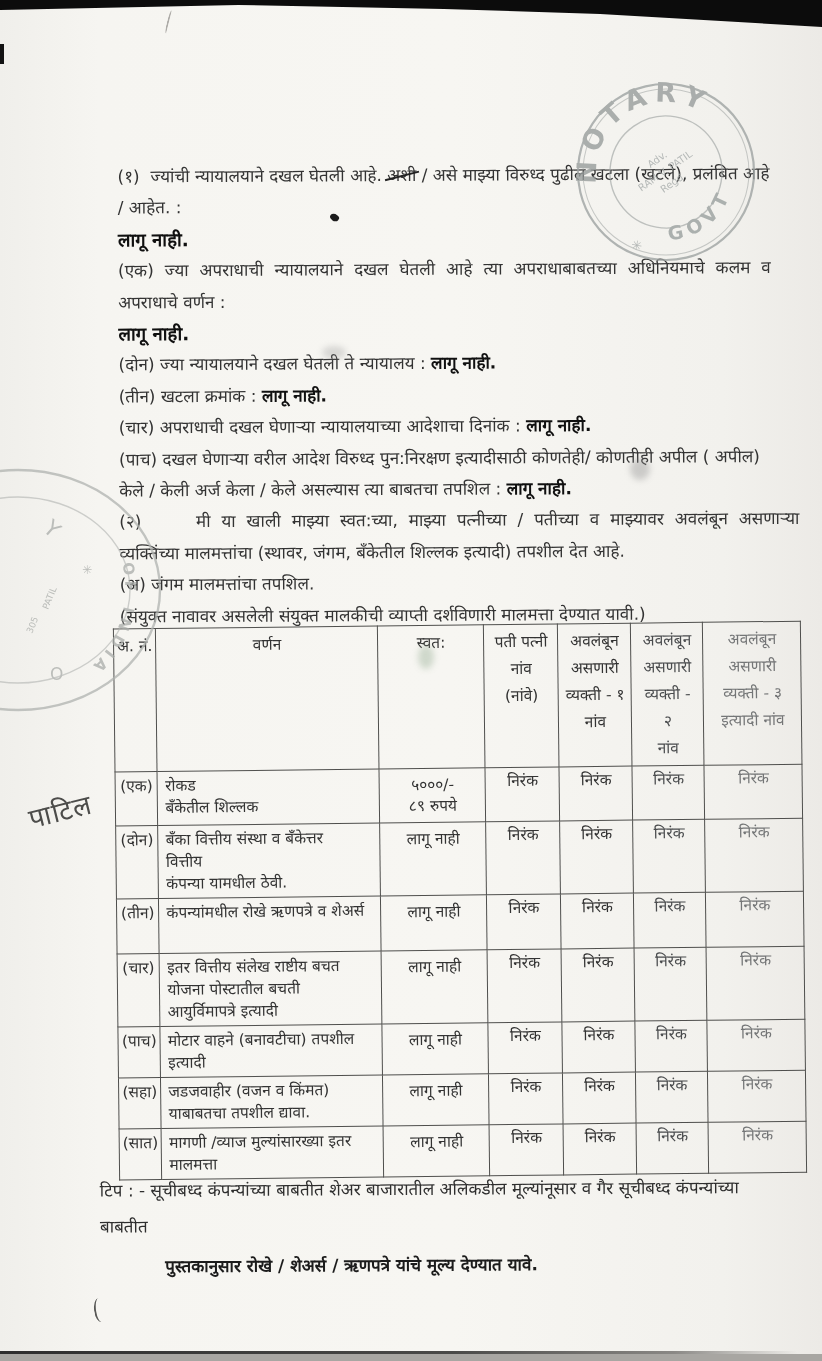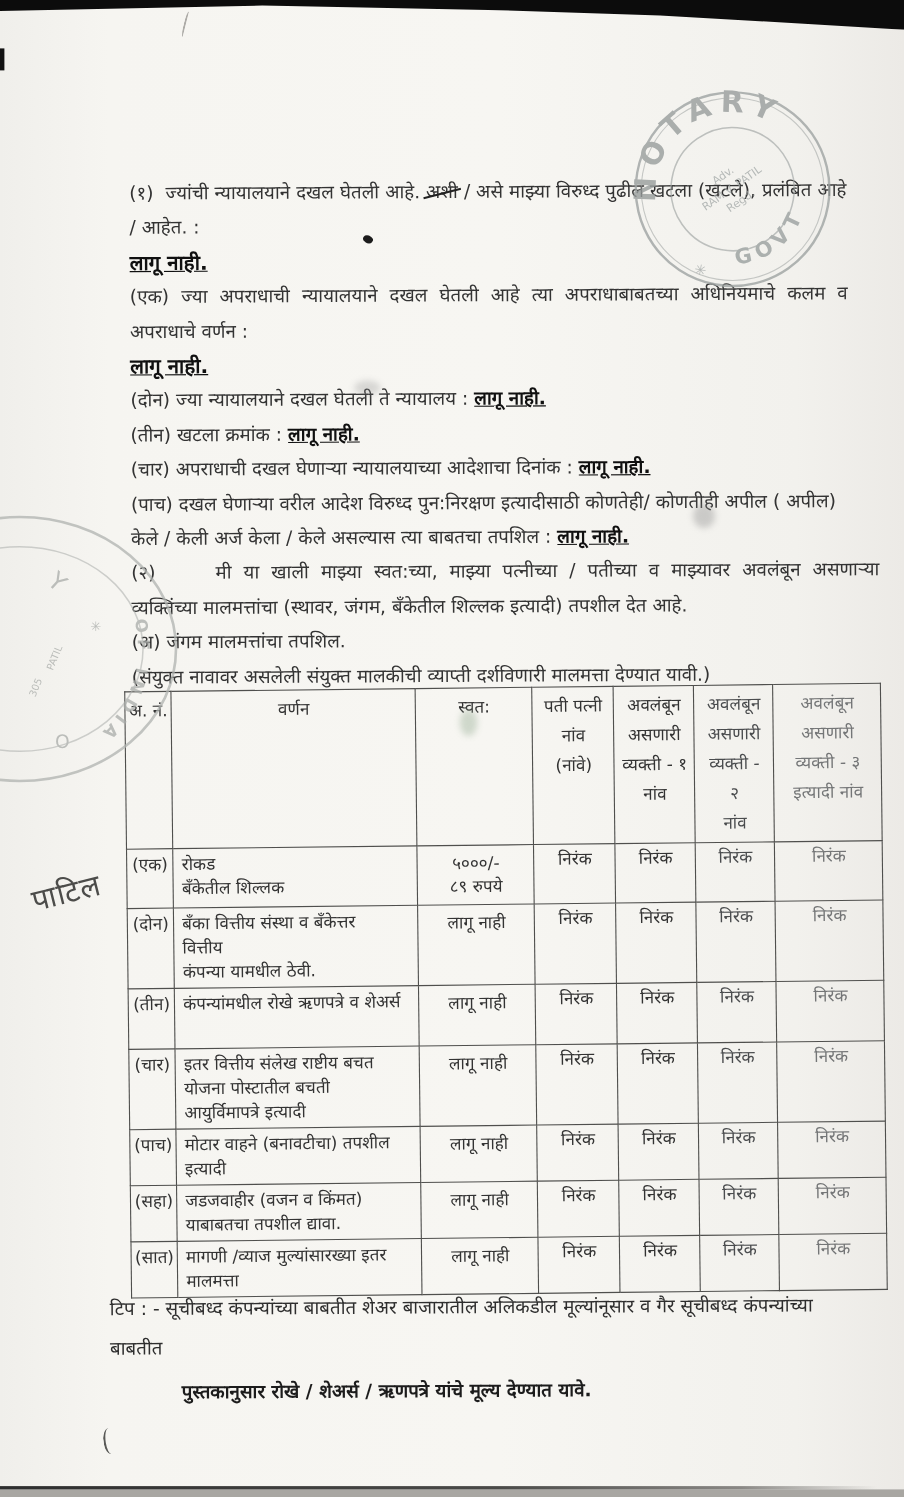--- a/index.html
+++ b/index.html
@@ -25,21 +25,21 @@
             border-radius:50%;filter:blur(3px);opacity:.45;z-index:3;}
   .smudge2{position:absolute;left:322px;top:346px;width:24px;height:13px;background:#8d8d8d;
             border-radius:50%;filter:blur(3px);opacity:.3;z-index:3;}
   .smudge3{position:absolute;left:630px;top:458px;width:20px;height:22px;background:#8f8f8f;
             border-radius:50%;filter:blur(3px);opacity:.4;z-index:3;}
   
   .doc{position:absolute;left:0;top:0;width:822px;height:1361px;color:#2c2c2c;
        transform:rotate(-0.3deg);transform-origin:400px 650px;z-index:2;}
   .para-block{position:absolute;left:120px;top:160px;width:650px;}
   .pline{white-space:pre;font-size:17px;line-height:31.4px;color:#333;}
-  .pline .b{font-weight:bold;color:#101010;text-decoration:underline;}
+  .pline .b{font-weight:bold;color:#101010;}
   .pline.big-b{font-size:18.5px;}
   .pline.wide{word-spacing:5.5px;}
   .struck{position:relative;display:inline-block;}
   .struck::after{content:"";position:absolute;left:-10%;top:48%;width:120%;height:0;
        border-top:2px solid #222;transform:rotate(-14deg);}
   
   .tbl-wrap{position:absolute;left:113px;top:627px;transform:rotate(-0.35deg);transform-origin:0 0;}
   table{border-collapse:collapse;table-layout:fixed;background:transparent;}
   th,td{border:1px solid #4f4f4d;vertical-align:top;white-space:pre-line;
         font-weight:normal;color:#333;padding:3px 3px;overflow:hidden;}

